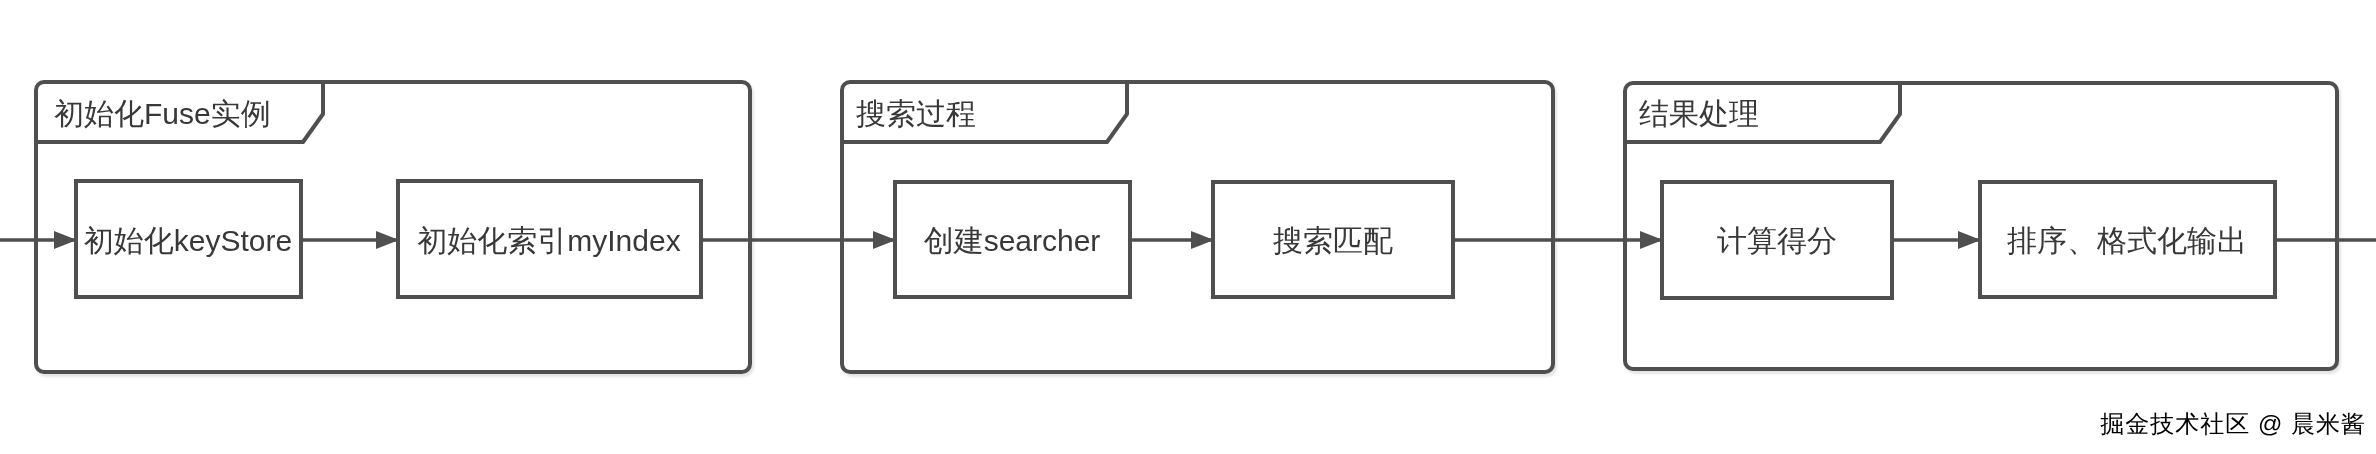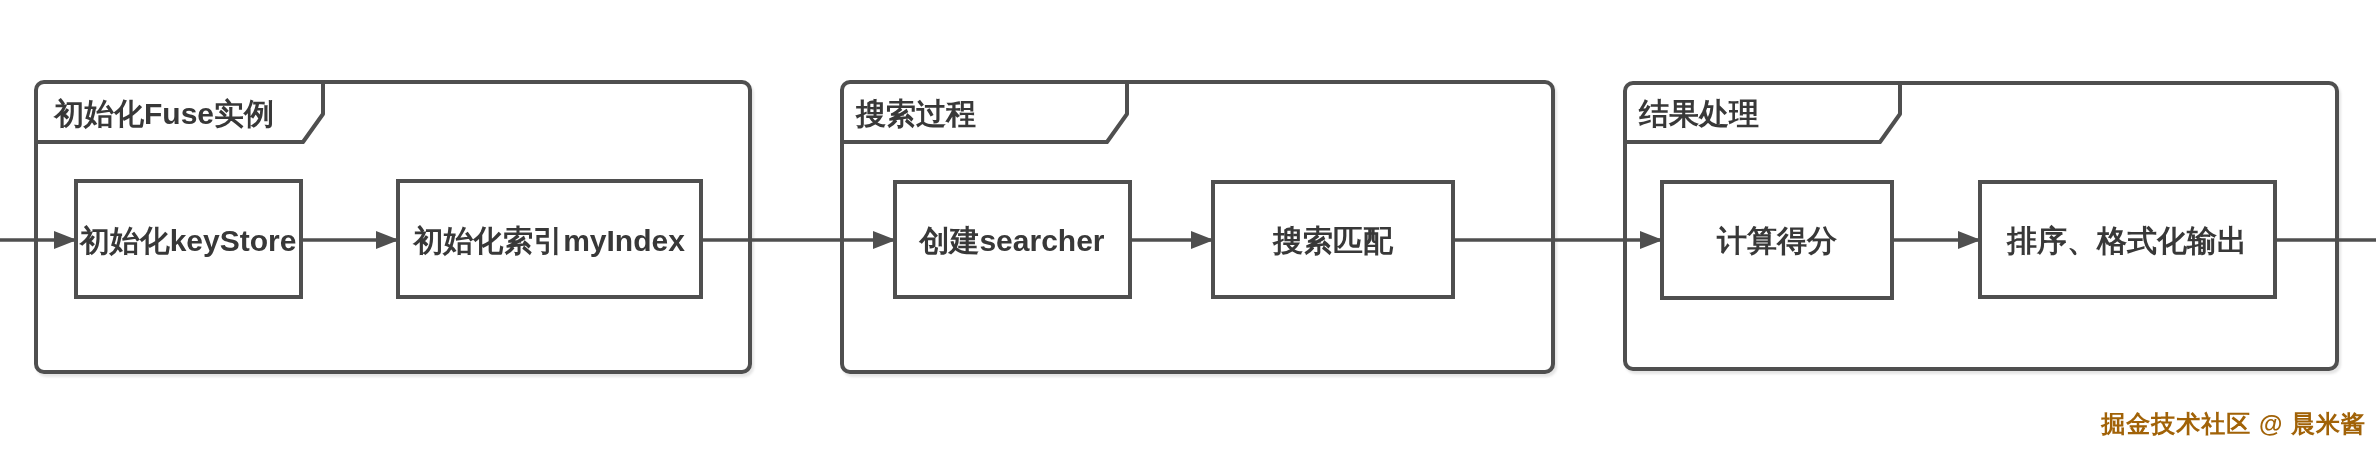--- a/index.html
+++ b/index.html
@@ -3,41 +3,40 @@
 <meta charset="utf-8">
 <style>
   html, body { margin: 0; padding: 0; background: #ffffff; }
   .canvas {
     position: relative;
     width: 2376px;
     height: 454px;
     background: #ffffff;
     overflow: hidden;
     font-family: "Liberation Sans", sans-serif;
-    font-weight: bold;
   }
   .canvas svg { position: absolute; left: 0; top: 0; display: block; }
   .shapes { filter: drop-shadow(2px 3px 1px rgba(0,0,0,0.10)); }
   .frame-rect { fill: #ffffff; stroke: #4f4f4f; stroke-width: 4; }
   .tab-path  { fill: none; stroke: #4f4f4f; stroke-width: 4; stroke-linejoin: round; }
   .node-rect { fill: #ffffff; stroke: #4f4f4f; stroke-width: 4; }
   .flow-line { fill: none; stroke: #4f4f4f; stroke-width: 3.5; }
   .frame-label-text, .node-label-text {
     font-family: "Liberation Sans", sans-serif;
     font-size: 30px;
     fill: #383838;
   }
   .node-label-text { text-anchor: middle; }
   .watermark {
     position: absolute;
     right: 10px;
     bottom: 14px;
     font-size: 24px;
     letter-spacing: 1px;
-    color: #a16207;
+    color: #000000;
     text-shadow: 1.5px 1.5px 0 rgba(255,255,255,0.95), -1px -1px 0 rgba(255,255,255,0.55);
     white-space: nowrap;
   }
 </style>
 </head>
 <body>
 
 <div class="canvas">
   <svg width="2376" height="454" viewBox="0 0 2376 454">
     <defs>

